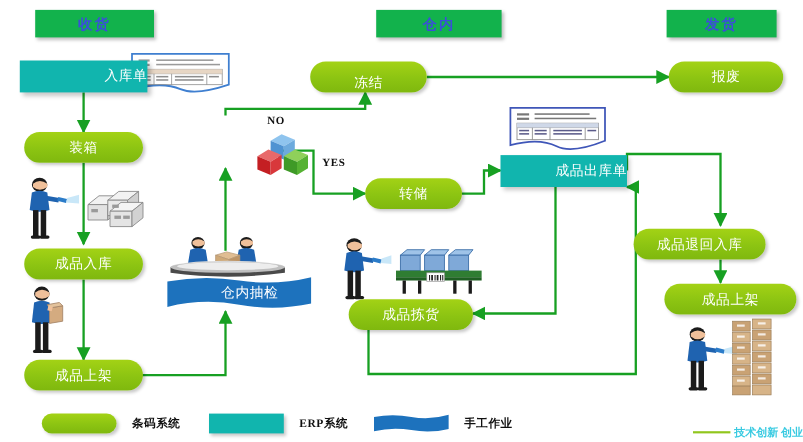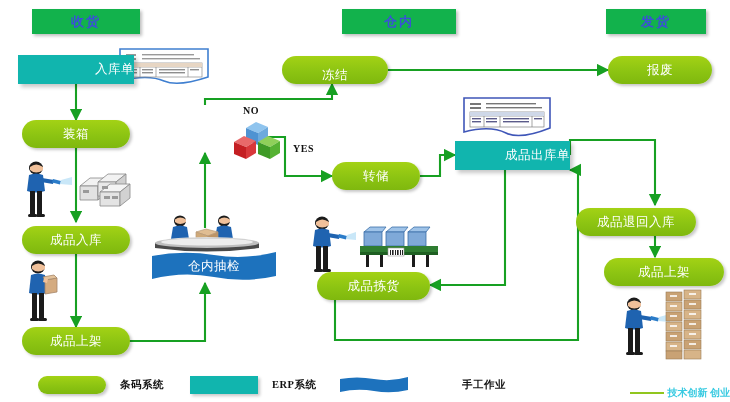--- a/index.html
+++ b/index.html
@@ -292,21 +292,21 @@
       <path d="M48,19 L60,23 L60,30 L48,26 z" fill="#cfa978"></path>
       <path d="M60,23 L70,19 L70,26 L60,30 z" fill="#bd9465"></path>
     </g>
 
     <ellipse cx="59" cy="30" rx="52" ry="6" fill="#dcdcdc"></ellipse>
     <path d="M7,30 L7,35 Q59,42 111,35 L111,30 Q59,37 7,30 z" fill="#4a4a4a"></path>
     <ellipse cx="59" cy="30" rx="52" ry="5" fill="#bfbfbf"></ellipse>
     <ellipse cx="59" cy="29" rx="46" ry="3.6" fill="#ededed"></ellipse>
   </svg>
 
-  <div class="ribbon" style="left:152px;top:250px;width:124px;height:33px;">
+  <div class="ribbon" style="left:152px;top:250px;width:112px;height:33px;padding-left:19px;">
     <svg class="rb-svg" viewBox="0 0 112 33" xmlns="http://www.w3.org/2000/svg" preserveAspectRatio="none">
       <path d="M0,6 Q28,0 56,5 Q84,10 112,2 L112,26 Q84,33 56,27 Q28,21 0,29 z" fill="#1d72bd"></path>
     </svg>
     <span class="rb-txt">仓内抽检</span>
   </div>
 
   <div class="pill" style="left:282px;top:56px;width:106px;height:28px;align-items:flex-end;">
     <span>冻结</span>
   </div>
 
@@ -450,21 +450,21 @@
 
   <div id="legend">
     <div class="lg-item" style="left:190px;top:8px;">
       <div class="lg-swatch-erp"></div>
       <div class="lg-label">ERP系统</div>
     </div>
     <div class="lg-item" style="left:38px;top:8px;">
       <div class="lg-swatch-pill"></div>
       <div class="lg-label">条码系统</div>
     </div>
-    <div class="lg-item" style="left:340px;top:8px;gap:40px;">
+    <div class="lg-item" style="left:340px;top:8px;">
       <div class="lg-swatch-ribbon">
         <svg width="68" height="18" viewBox="0 0 68 18" xmlns="http://www.w3.org/2000/svg" preserveAspectRatio="none">
           <path d="M0,3 Q17,0 34,3 Q51,6 68,1 L68,14 Q51,18 34,15 Q17,12 0,16 z" fill="#1d72bd"></path>
         </svg>
       </div>
       <div class="lg-label">手工作业</div>
     </div>
   </div>
 
   <div id="watermark">

